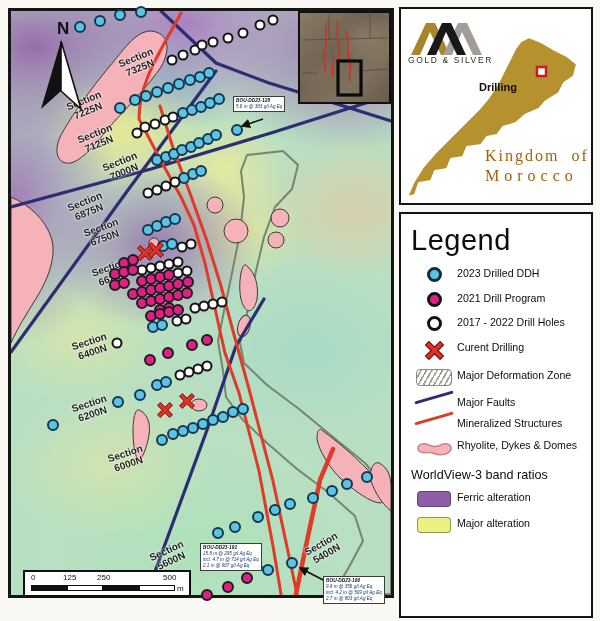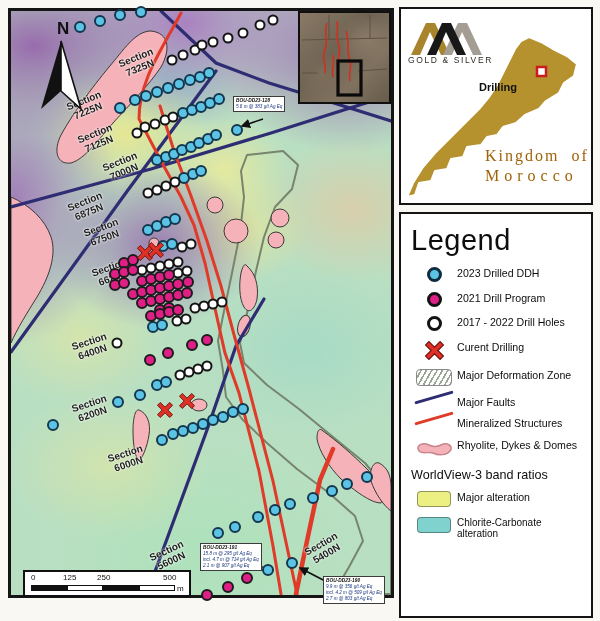--- a/index.html
+++ b/index.html
@@ -477,23 +477,23 @@
         <path d="M6,12 C2,6 10,3 16,6 C20,8 24,8 28,6 C34,3 41,7 37,12 C34,16 26,17 20,14 C16,12 10,16 6,12 Z" fill="#f5b2b8" stroke="#c7858d" stroke-width="1.5"></path>
       </svg>
     </span>
     <span class="leg-label">Rhyolite, Dykes &amp; Domes</span>
   </div>
 
   <div class="band-title">WorldView-3 band ratios</div>
 
   <div class="leg-row">
     <span class="leg-ic">
+        <span class="band-swatch b-ferric"></span>
+      </span>
+    <span class="leg-label">Ferric alteration</span>
+  </div>
+  <div class="leg-row">
+    <span class="leg-ic">
         <span class="band-swatch b-clay"></span>
       </span>
     <span class="leg-label">Major alteration</span>
   </div>
-  <div class="leg-row">
-    <span class="leg-ic">
-        <span class="band-swatch b-chlor"></span>
-      </span>
-    <span class="leg-label" style="font-size:10px">Chlorite-Carbonate alteration</span>
-  </div>
 </div>
 
 </body></html>

